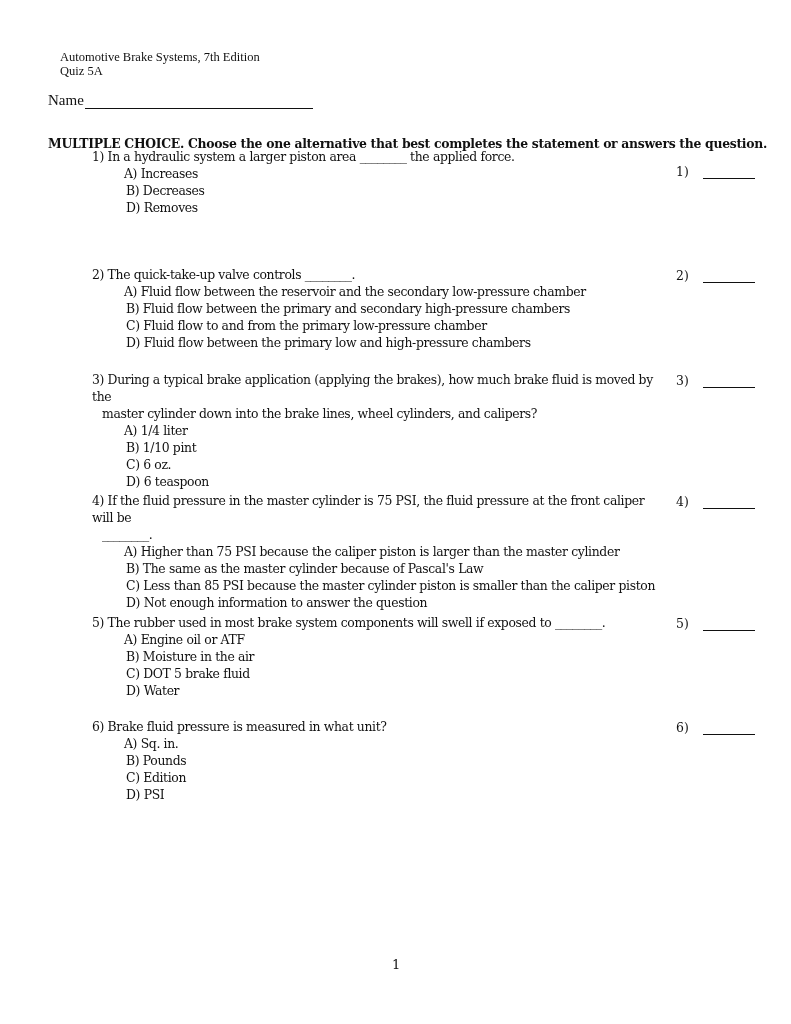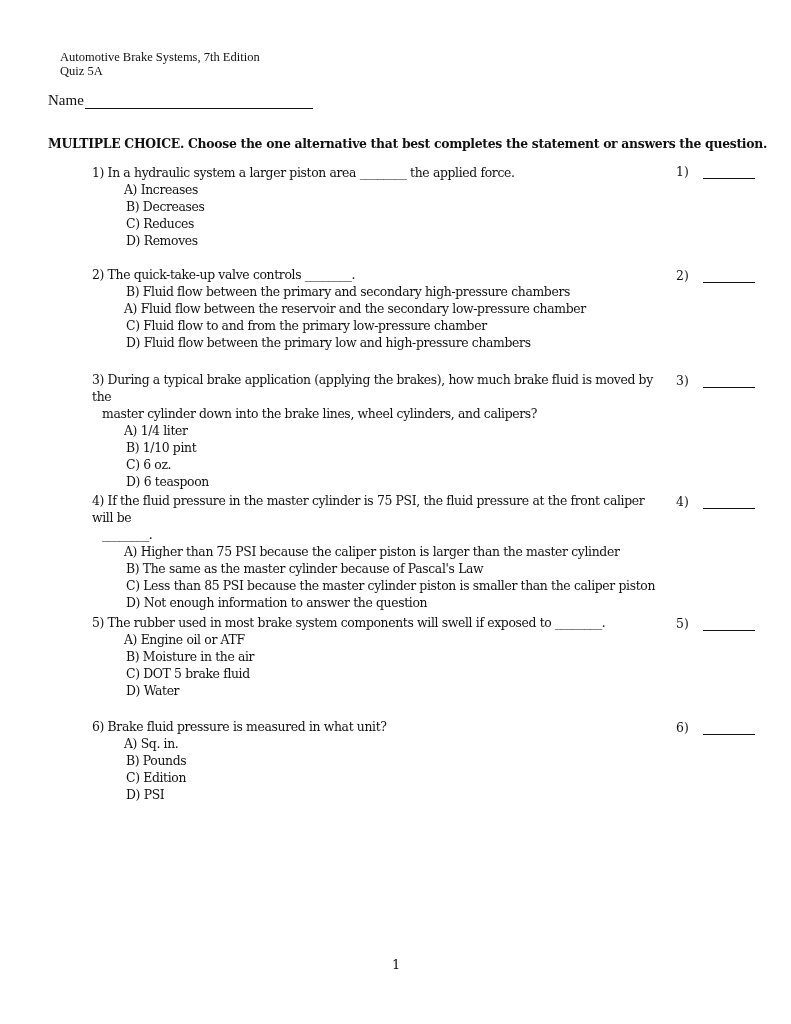--- a/index.html
+++ b/index.html
@@ -23,36 +23,35 @@
 <div class="hdr" style="top:50px;">Automotive Brake Systems, 7th Edition</div>
 <div class="hdr" style="top:64px;">Quiz 5A</div>
 
 <div class="name-row">
   <span>Name</span>
   <span class="name-line"></span>
 </div>
 
 <div class="instr">MULTIPLE CHOICE.  Choose the one alternative that best completes the statement or answers the question.</div>
 
-<div class="q" style="top:164px;">
+<div class="q" style="top:148px;">
   <span class="stem">1) In a hydraulic system a larger piston area ________ the applied force.</span>
   <span class="opt">A) Increases</span>
   <span class="opt b">B) Decreases</span>
-  <span class="opt c">C) Reduces</span>
   <span class="opt d">D) Removes</span>
 </div>
 <div class="ans" style="top:164px;">
   <span>1)</span>
   <span class="blank"></span>
 </div>
 
 <div class="q" style="top:266px;">
   <span class="stem">2) The quick-take-up valve controls ________.</span>
+  <span class="opt">A) Fluid flow between the reservoir and the secondary low-pressure chamber</span>
   <span class="opt b">B) Fluid flow between the primary and secondary high-pressure chambers</span>
-  <span class="opt">A) Fluid flow between the reservoir and the secondary low-pressure chamber</span>
   <span class="opt c">C) Fluid flow to and from the primary low-pressure chamber</span>
   <span class="opt d">D) Fluid flow between the primary low and high-pressure chambers</span>
 </div>
 <div class="ans" style="top:268px;">
   <span>2)</span>
   <span class="blank"></span>
 </div>
 
 <div class="q" style="top:371px;">
   <span class="stem">3) During a typical brake application (applying the brakes), how much brake fluid is moved by the</span>

